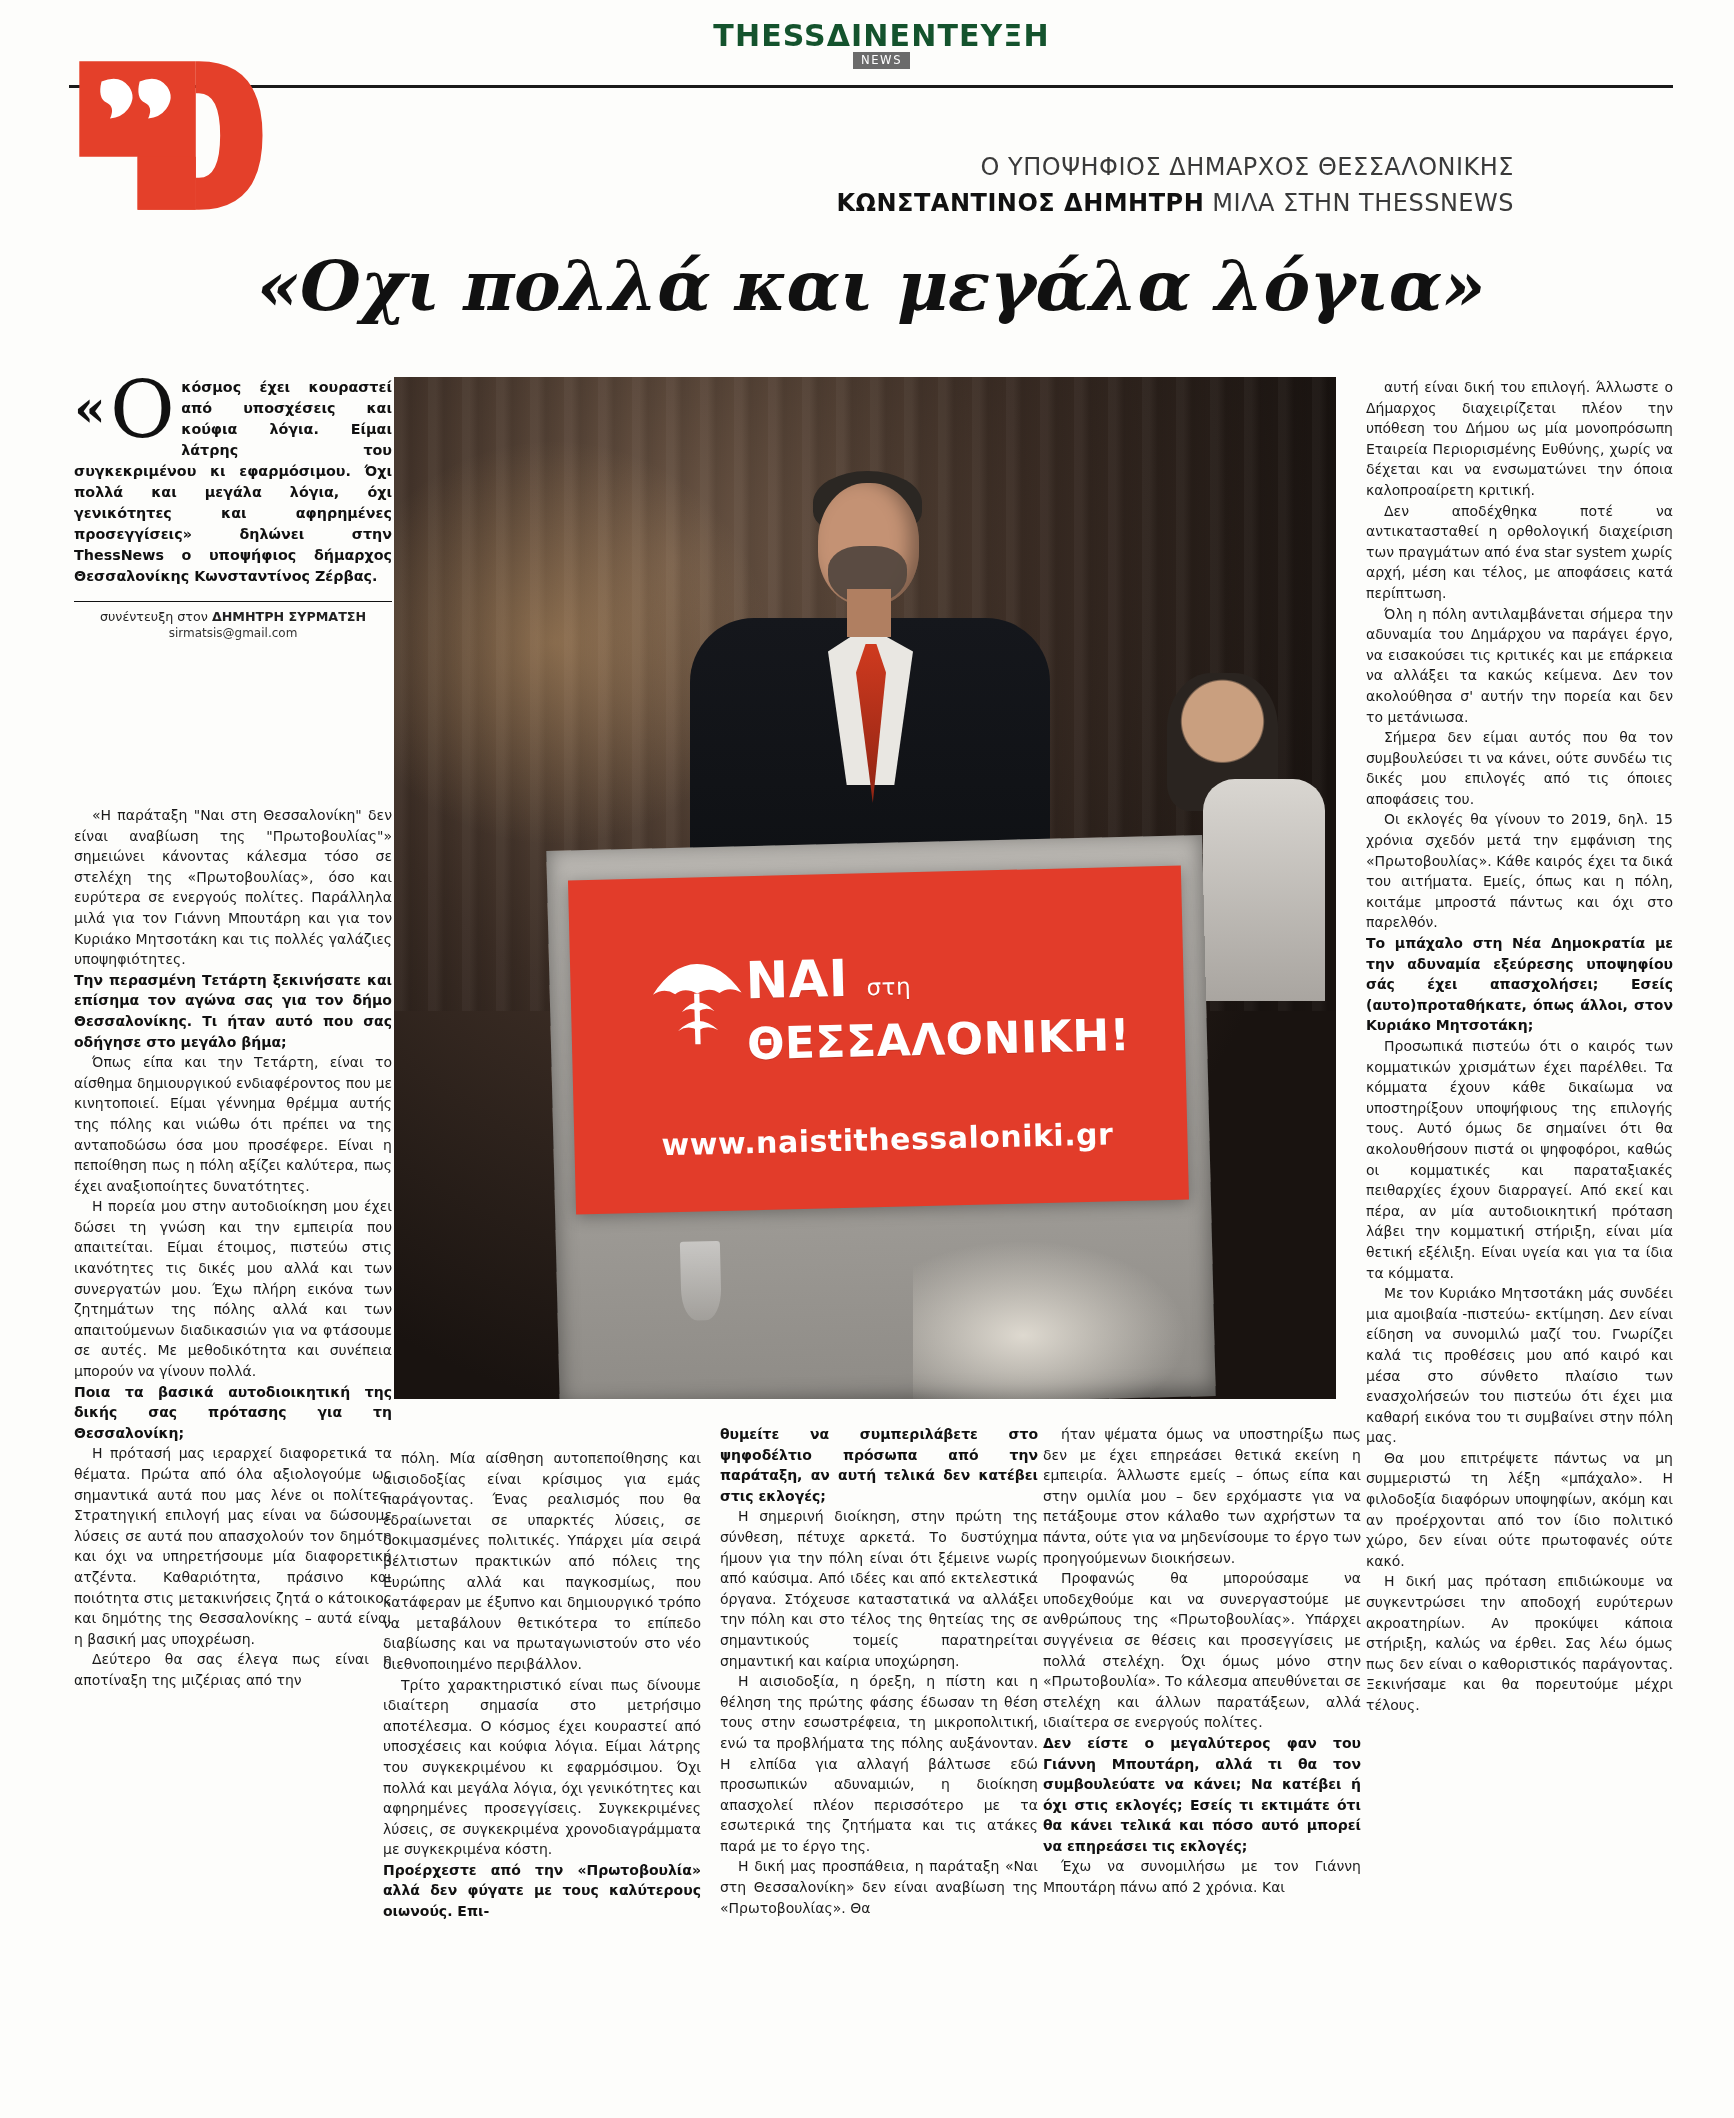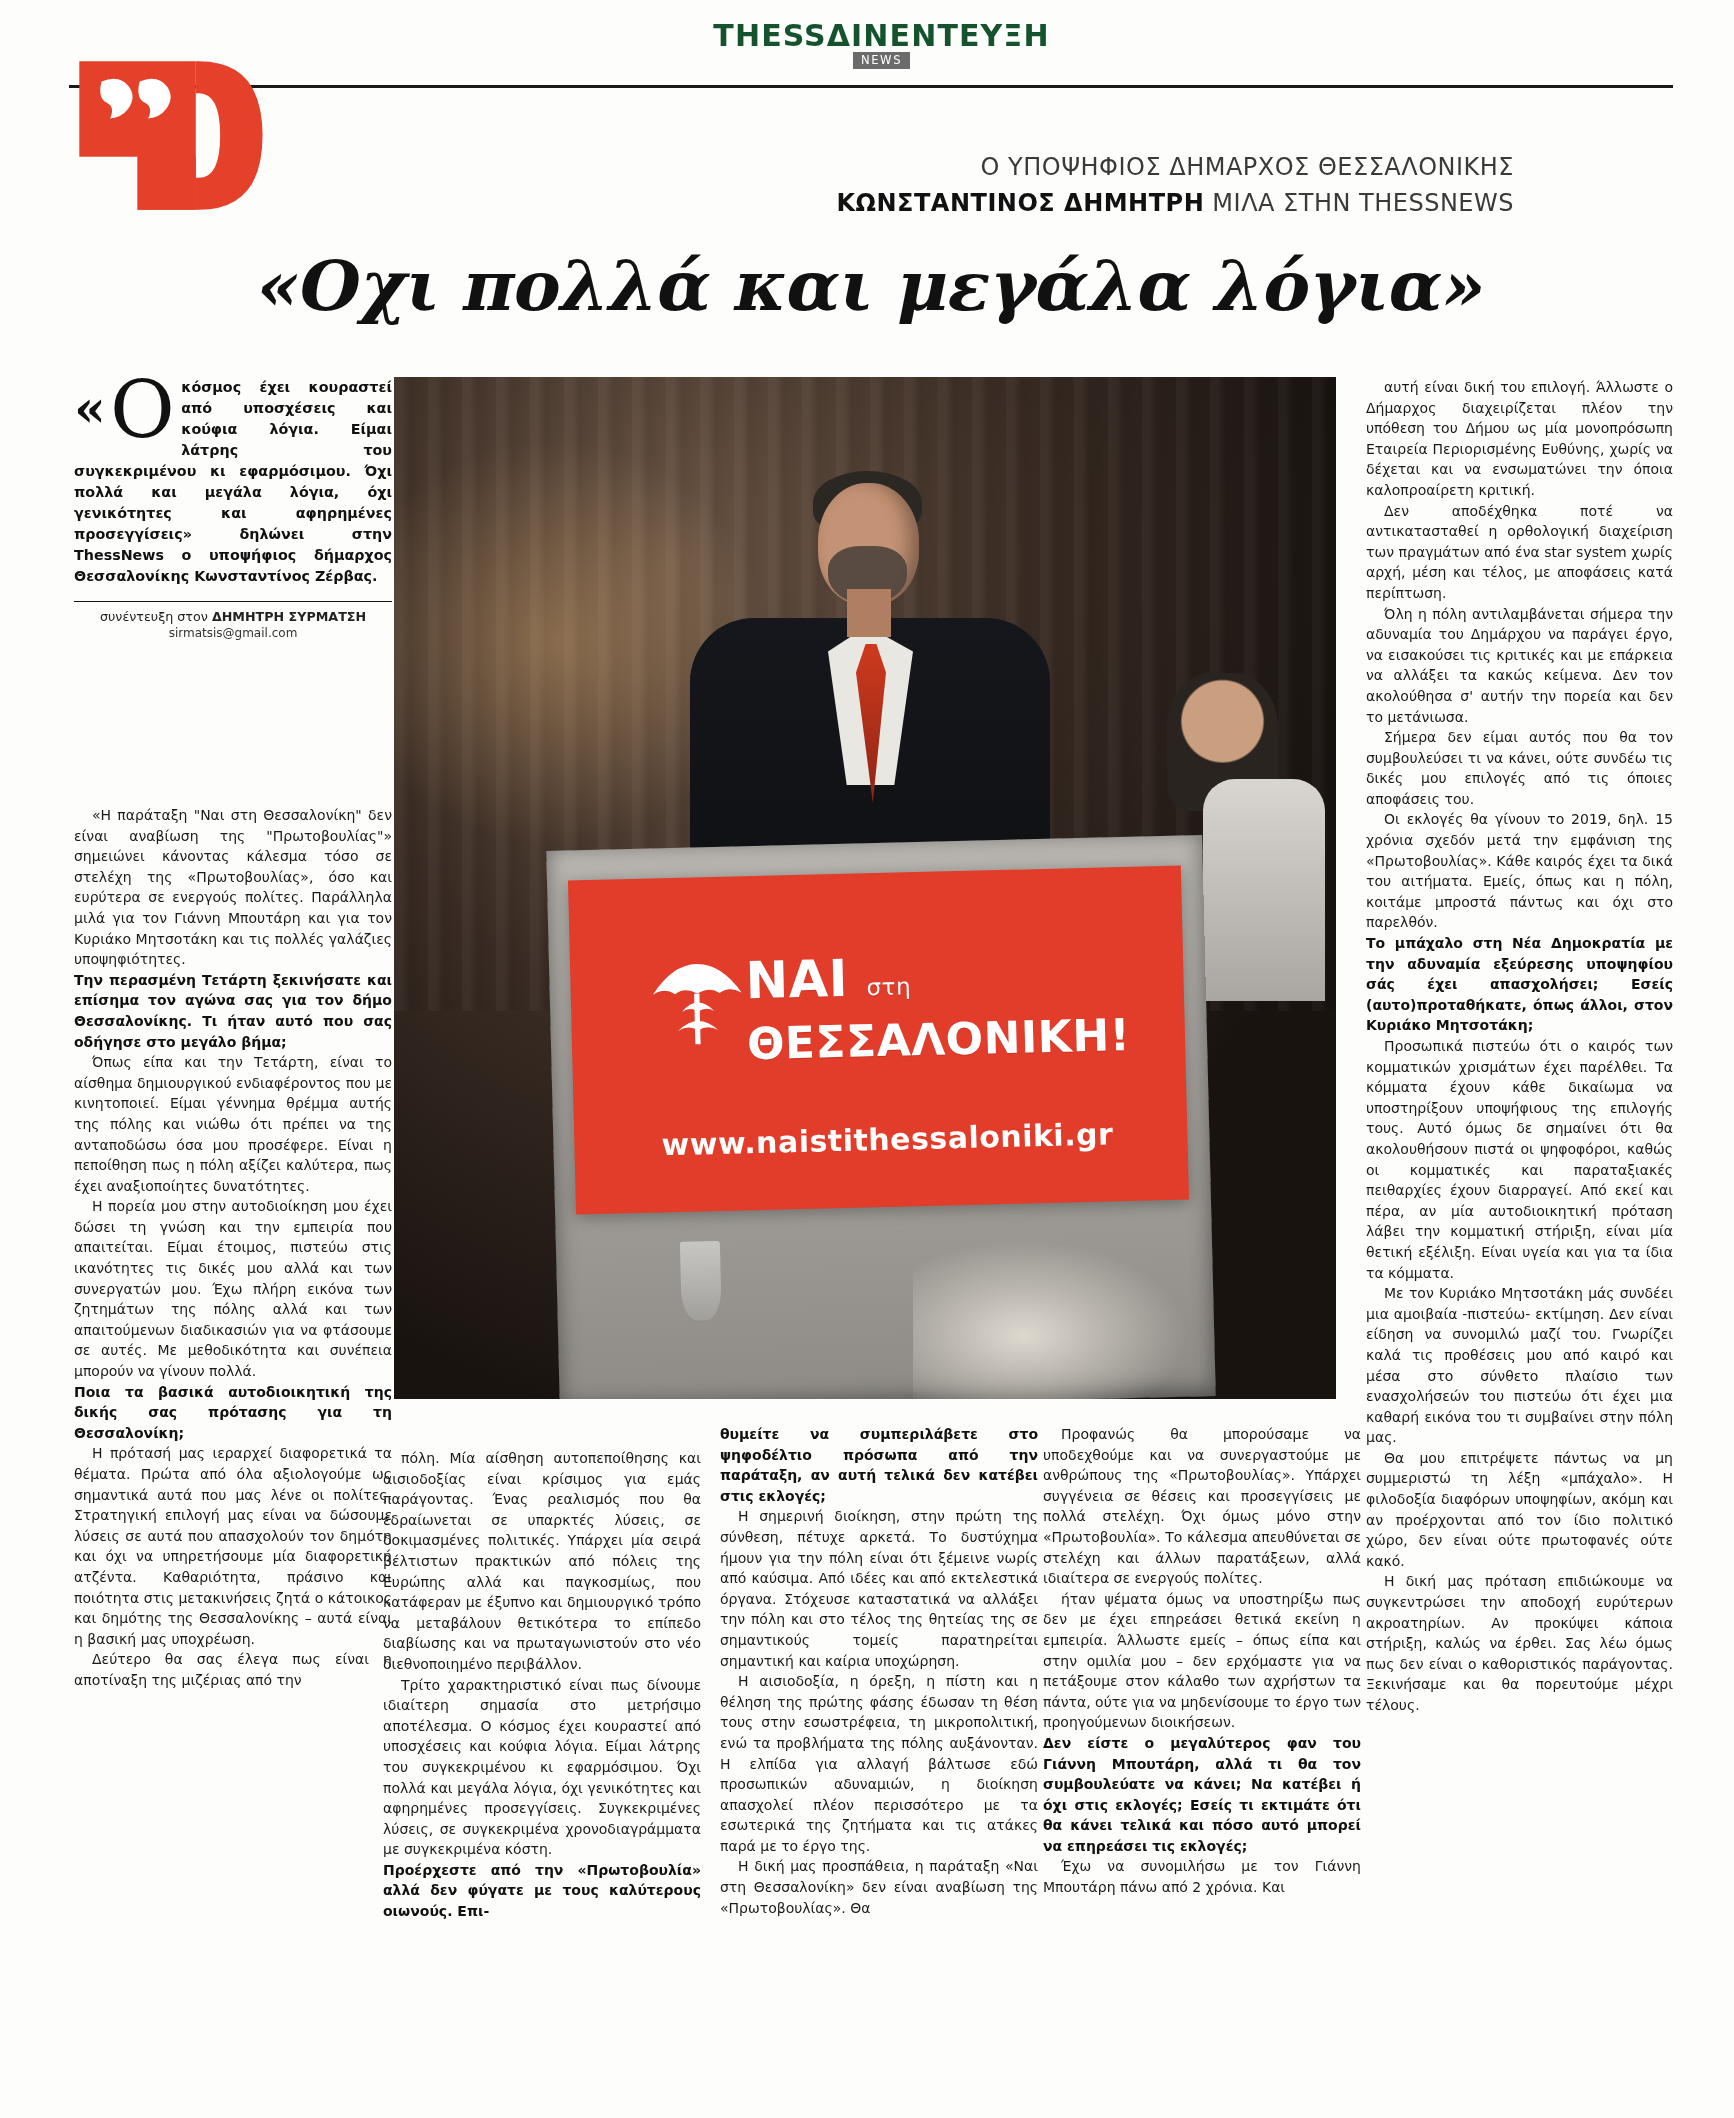--- a/index.html
+++ b/index.html
@@ -360,22 +360,22 @@
       <p>Τρίτο χαρακτηριστικό είναι πως δίνουμε ιδιαίτερη σημασία στο μετρήσιμο αποτέλεσμα. Ο κόσμος έχει κουραστεί από υποσχέσεις και κούφια λόγια. Είμαι λάτρης του συγκεκριμένου κι εφαρμόσιμου. Όχι πολλά και μεγάλα λόγια, όχι γενικότητες και αφηρημένες προσεγγίσεις. Συγκεκριμένες λύσεις, σε συγκεκριμένα χρονοδιαγράμματα με συγκεκριμένα κόστη.</p>
       <p class="q" style="text-indent: 0px;">Προέρχεστε από την «Πρωτοβουλία» αλλά δεν φύγατε με τους καλύτερους οιωνούς. Επι-</p>
     </div>
   <div class="col" id="col4">
       <p class="q" style="text-indent: 0px;">θυμείτε να συμπεριλάβετε στο ψηφοδέλτιο πρόσωπα από την παράταξη, αν αυτή τελικά δεν κατέβει στις εκλογές;</p>
       <p>Η σημερινή διοίκηση, στην πρώτη της σύνθεση, πέτυχε αρκετά. Το δυστύχημα ήμουν για την πόλη είναι ότι ξέμεινε νωρίς από καύσιμα. Από ιδέες και από εκτελεστικά όργανα. Στόχευσε καταστατικά να αλλάξει την πόλη και στο τέλος της θητείας της σε σημαντικούς τομείς παρατηρείται σημαντική και καίρια υποχώρηση.</p>
       <p>Η αισιοδοξία, η όρεξη, η πίστη και η θέληση της πρώτης φάσης έδωσαν τη θέση τους στην εσωστρέφεια, τη μικροπολιτική, ενώ τα προβλήματα της πόλης αυξάνονταν. Η ελπίδα για αλλαγή βάλτωσε εδώ προσωπικών αδυναμιών, η διοίκηση απασχολεί πλέον περισσότερο με τα εσωτερικά της ζητήματα και τις ατάκες παρά με το έργο της.</p>
       <p>Η δική μας προσπάθεια, η παράταξη «Ναι στη Θεσσαλονίκη» δεν είναι αναβίωση της «Πρωτοβουλίας». Θα</p>
     </div>
   <div class="col" id="col5">
+      <p>ήταν ψέματα όμως να υποστηρίξω πως δεν με έχει επηρεάσει θετικά εκείνη η εμπειρία. Άλλωστε εμείς – όπως είπα και στην ομιλία μου – δεν ερχόμαστε για να πετάξουμε στον κάλαθο των αχρήστων τα πάντα, ούτε για να μηδενίσουμε το έργο των προηγούμενων διοικήσεων.</p>
       <p>Προφανώς θα μπορούσαμε να υποδεχθούμε και να συνεργαστούμε με ανθρώπους της «Πρωτοβουλίας». Υπάρχει συγγένεια σε θέσεις και προσεγγίσεις με πολλά στελέχη. Όχι όμως μόνο στην «Πρωτοβουλία». Το κάλεσμα απευθύνεται σε στελέχη και άλλων παρατάξεων, αλλά ιδιαίτερα σε ενεργούς πολίτες.</p>
-      <p>ήταν ψέματα όμως να υποστηρίξω πως δεν με έχει επηρεάσει θετικά εκείνη η εμπειρία. Άλλωστε εμείς – όπως είπα και στην ομιλία μου – δεν ερχόμαστε για να πετάξουμε στον κάλαθο των αχρήστων τα πάντα, ούτε για να μηδενίσουμε το έργο των προηγούμενων διοικήσεων.</p>
       <p class="q" style="text-indent: 0px;">Δεν είστε ο μεγαλύτερος φαν του Γιάννη Μπουτάρη, αλλά τι θα τον συμβουλεύατε να κάνει; Να κατέβει ή όχι στις εκλογές; Εσείς τι εκτιμάτε ότι θα κάνει τελικά και πόσο αυτό μπορεί να επηρεάσει τις εκλογές;</p>
       <p>Έχω να συνομιλήσω με τον Γιάννη Μπουτάρη πάνω από 2 χρόνια. Και</p>
     </div>
   <div class="col" id="col6">
       <p>αυτή είναι δική του επιλογή. Άλλωστε ο Δήμαρχος διαχειρίζεται πλέον την υπόθεση του Δήμου ως μία μονοπρόσωπη Εταιρεία Περιορισμένης Ευθύνης, χωρίς να δέχεται και να ενσωματώνει την όποια καλοπροαίρετη κριτική.</p>
       <p>Δεν αποδέχθηκα ποτέ να αντικατασταθεί η ορθολογική διαχείριση των πραγμάτων από ένα star system χωρίς αρχή, μέση και τέλος, με αποφάσεις κατά περίπτωση.</p>
       <p>Όλη η πόλη αντιλαμβάνεται σήμερα την αδυναμία του Δημάρχου να παράγει έργο, να εισακούσει τις κριτικές και με επάρκεια να αλλάξει τα κακώς κείμενα. Δεν τον ακολούθησα σ' αυτήν την πορεία και δεν το μετάνιωσα.</p>
       <p>Σήμερα δεν είμαι αυτός που θα τον συμβουλεύσει τι να κάνει, ούτε συνδέω τις δικές μου επιλογές από τις όποιες αποφάσεις του.</p>
       <p>Οι εκλογές θα γίνουν το 2019, δηλ. 15 χρόνια σχεδόν μετά την εμφάνιση της «Πρωτοβουλίας». Κάθε καιρός έχει τα δικά του αιτήματα. Εμείς, όπως και η πόλη, κοιτάμε μπροστά πάντως και όχι στο παρελθόν.</p>
       <p class="q" style="text-indent: 0px;">Το μπάχαλο στη Νέα Δημοκρατία με την αδυναμία εξεύρεσης υποψηφίου σάς έχει απασχολήσει; Εσείς (αυτο)προταθήκατε, όπως άλλοι, στον Κυριάκο Μητσοτάκη;</p>

